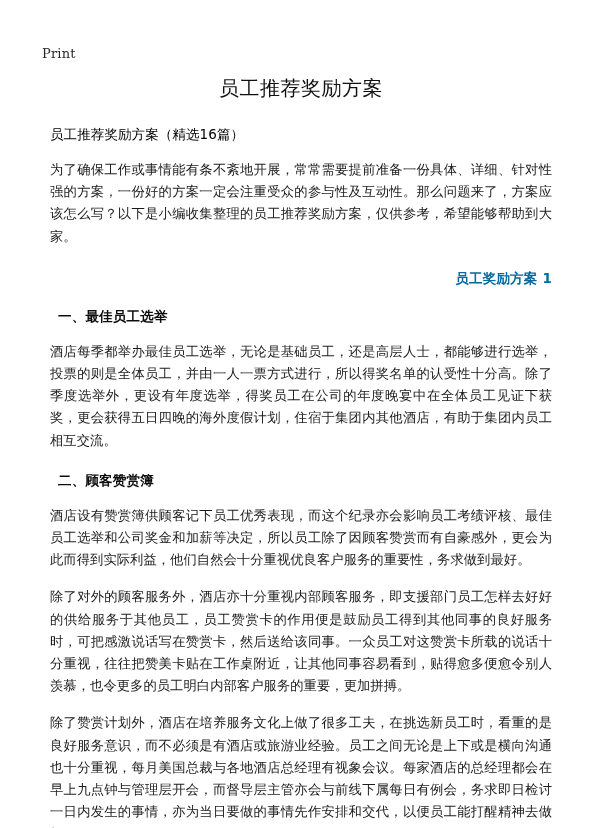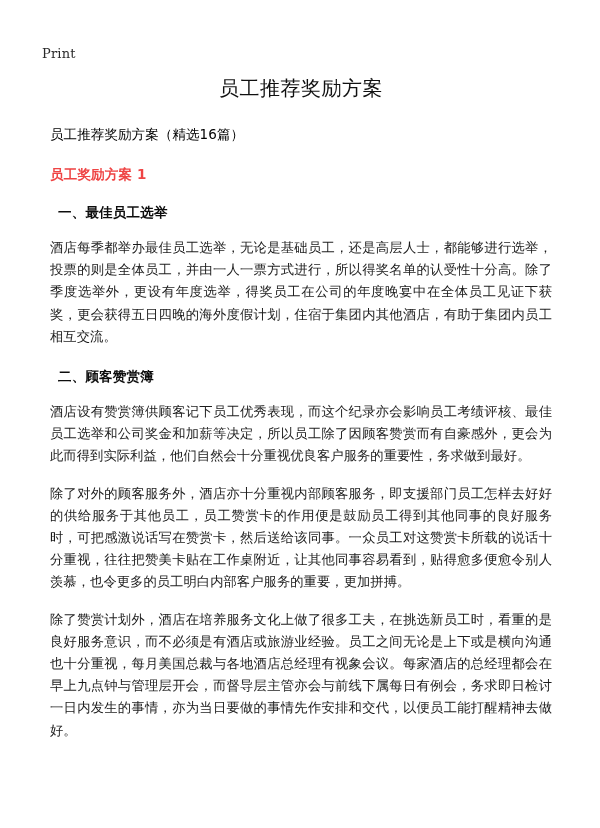--- a/index.html
+++ b/index.html
@@ -81,42 +81,44 @@
     margin: 18px 0 0 8px;
     color: #0d0d0d;
     letter-spacing: 0.2px;
   }
 
   h2.plan-heading {
     font-size: 13.5px;
     line-height: 20px;
     font-weight: bold;
     margin: 20px 0 0 0;
-    color: #ef4444;
+    color: #0369a1;
     letter-spacing: 0.2px;
+    text-align: right;
   }
 
   
   .content, .print-label {
     text-rendering: optimizeLegibility;
   }
 </style>
 </head>
 <body>
 
 <div class="page">
 
   <div class="print-label">Print</div>
 
   <div class="content">
 
     <h1 class="doc-title">员工推荐奖励方案</h1>
 
     <div class="subtitle">员工推荐奖励方案（精选16篇）</div>
 
+    <p class="body-text">为了确保工作或事情能有条不紊地开展，常常需要提前准备一份具体、详细、针对性强的方案，一份好的方案一定会注重受众的参与性及互动性。那么问题来了，方案应该怎么写？以下是小编收集整理的员工推荐奖励方案，仅供参考，希望能够帮助到大家。</p>
 
     <h2 class="plan-heading">员工奖励方案 1</h2>
 
     <h2 class="section-heading">一、最佳员工选举</h2>
     <p class="body-text">酒店每季都举办最佳员工选举，无论是基础员工，还是高层人士，都能够进行选举，投票的则是全体员工，并由一人一票方式进行，所以得奖名单的认受性十分高。除了季度选举外，更设有年度选举，得奖员工在公司的年度晚宴中在全体员工见证下获奖，更会获得五日四晚的海外度假计划，住宿于集团内其他酒店，有助于集团内员工相互交流。</p>
 
     <h2 class="section-heading">二、顾客赞赏簿</h2>
     <p class="body-text">酒店设有赞赏簿供顾客记下员工优秀表现，而这个纪录亦会影响员工考绩评核、最佳员工选举和公司奖金和加薪等决定，所以员工除了因顾客赞赏而有自豪感外，更会为此而得到实际利益，他们自然会十分重视优良客户服务的重要性，务求做到最好。</p>
 
     <p class="body-text">除了对外的顾客服务外，酒店亦十分重视内部顾客服务，即支援部门员工怎样去好好的供给服务于其他员工，员工赞赏卡的作用便是鼓励员工得到其他同事的良好服务时，可把感激说话写在赞赏卡，然后送给该同事。一众员工对这赞赏卡所载的说话十分重视，往往把赞美卡贴在工作桌附近，让其他同事容易看到，贴得愈多便愈令别人羡慕，也令更多的员工明白内部客户服务的重要，更加拼搏。</p>

